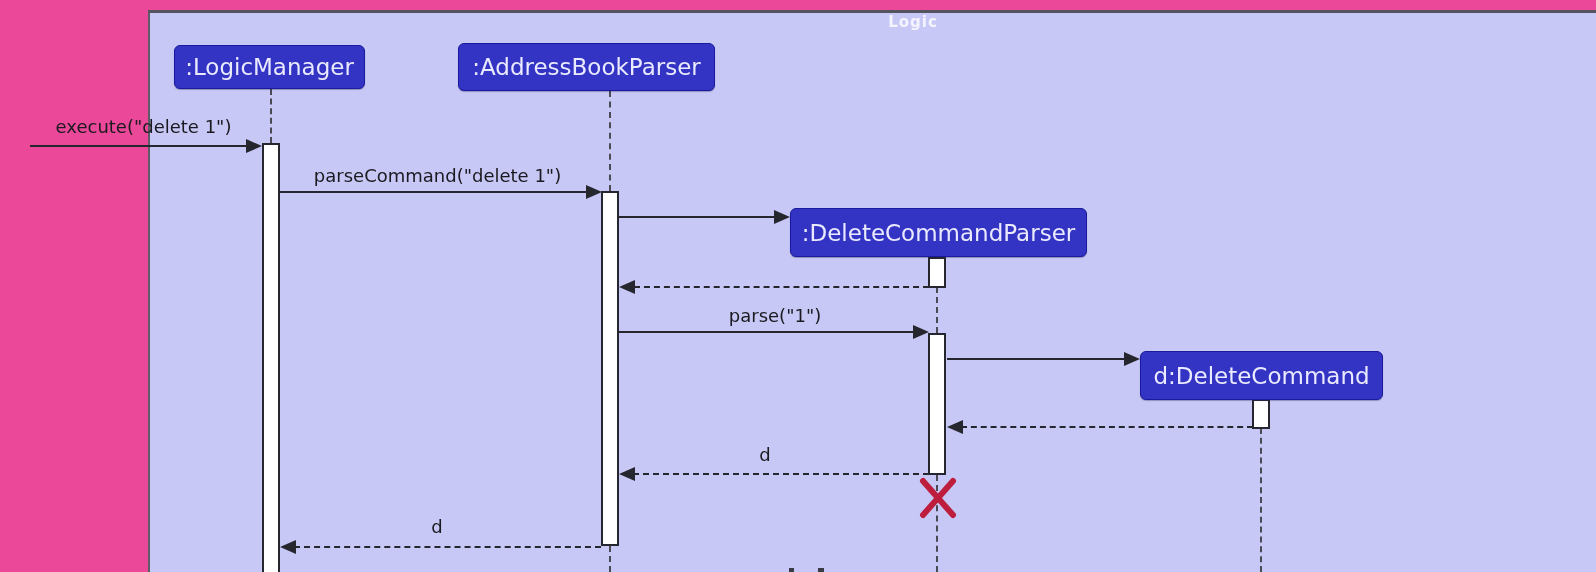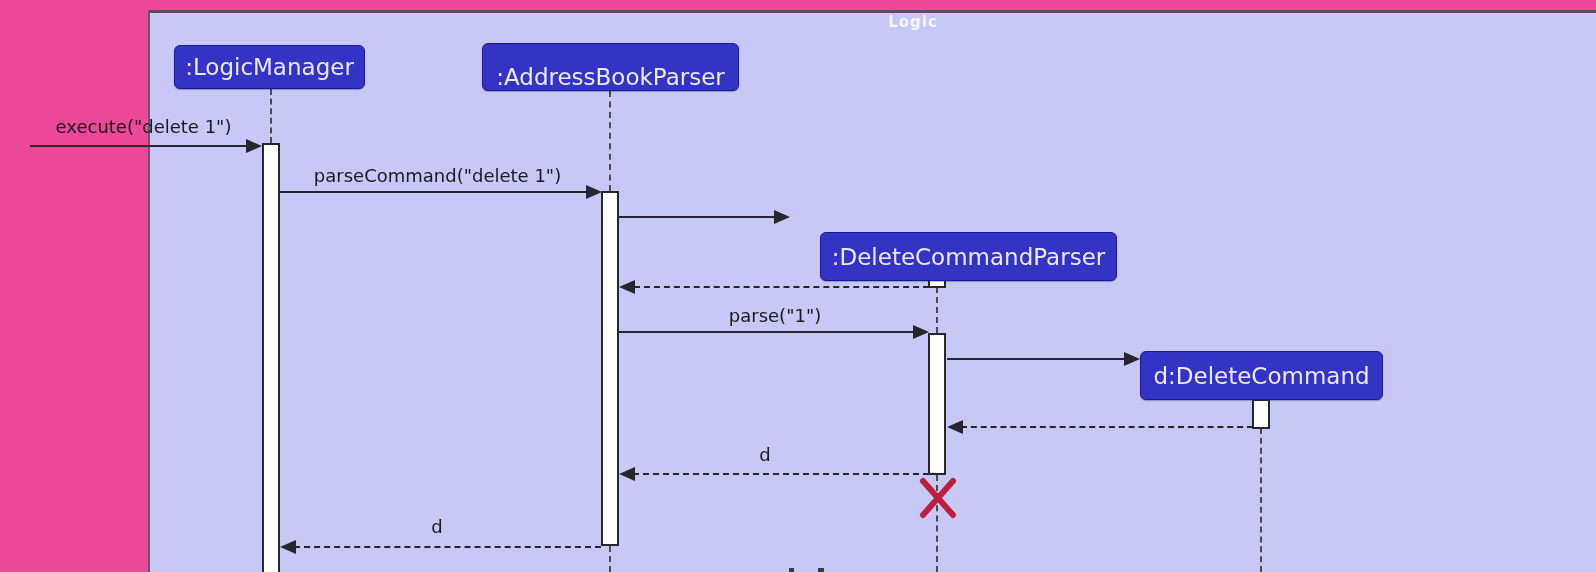--- a/index.html
+++ b/index.html
@@ -19,22 +19,22 @@
     text-align:center; font-weight:bold; font-size:15px;
     letter-spacing:1px; color:#F4F4FE;
   }
   .participant {
     position:absolute; background:#3333C4; border:1px solid #1A1A9E;
     border-radius:6px; color:#E9E9FF; font-size:23px;
     display:flex; align-items:center; justify-content:center;
     box-shadow:0 1px 1px rgba(40,40,90,.35);
   }
   .p-lm  { left:174px;  top:45px;  width:191px; height:44px; }
-  .p-abp { left:482px;  top:43px;  width:257px; height:48px;align-items:flex-end; }
-  .p-dcp { left:820px;  top:208px; width:297px; height:49px;margin-top:24px; }
+  .p-abp { left:458px;  top:43px;  width:257px; height:48px; }
+  .p-dcp { left:790px;  top:208px; width:297px; height:49px; }
   .p-dc  { left:1140px; top:351px; width:243px; height:49px; }
   .lifeline {
     position:absolute; width:0;
     border-left:2px dashed #4A4A55;
   }
   .activation {
     position:absolute; width:18px; background:#FFFFFF;
     border:2px solid #26262E;
   }
   .msg-line { position:absolute; height:0; }

